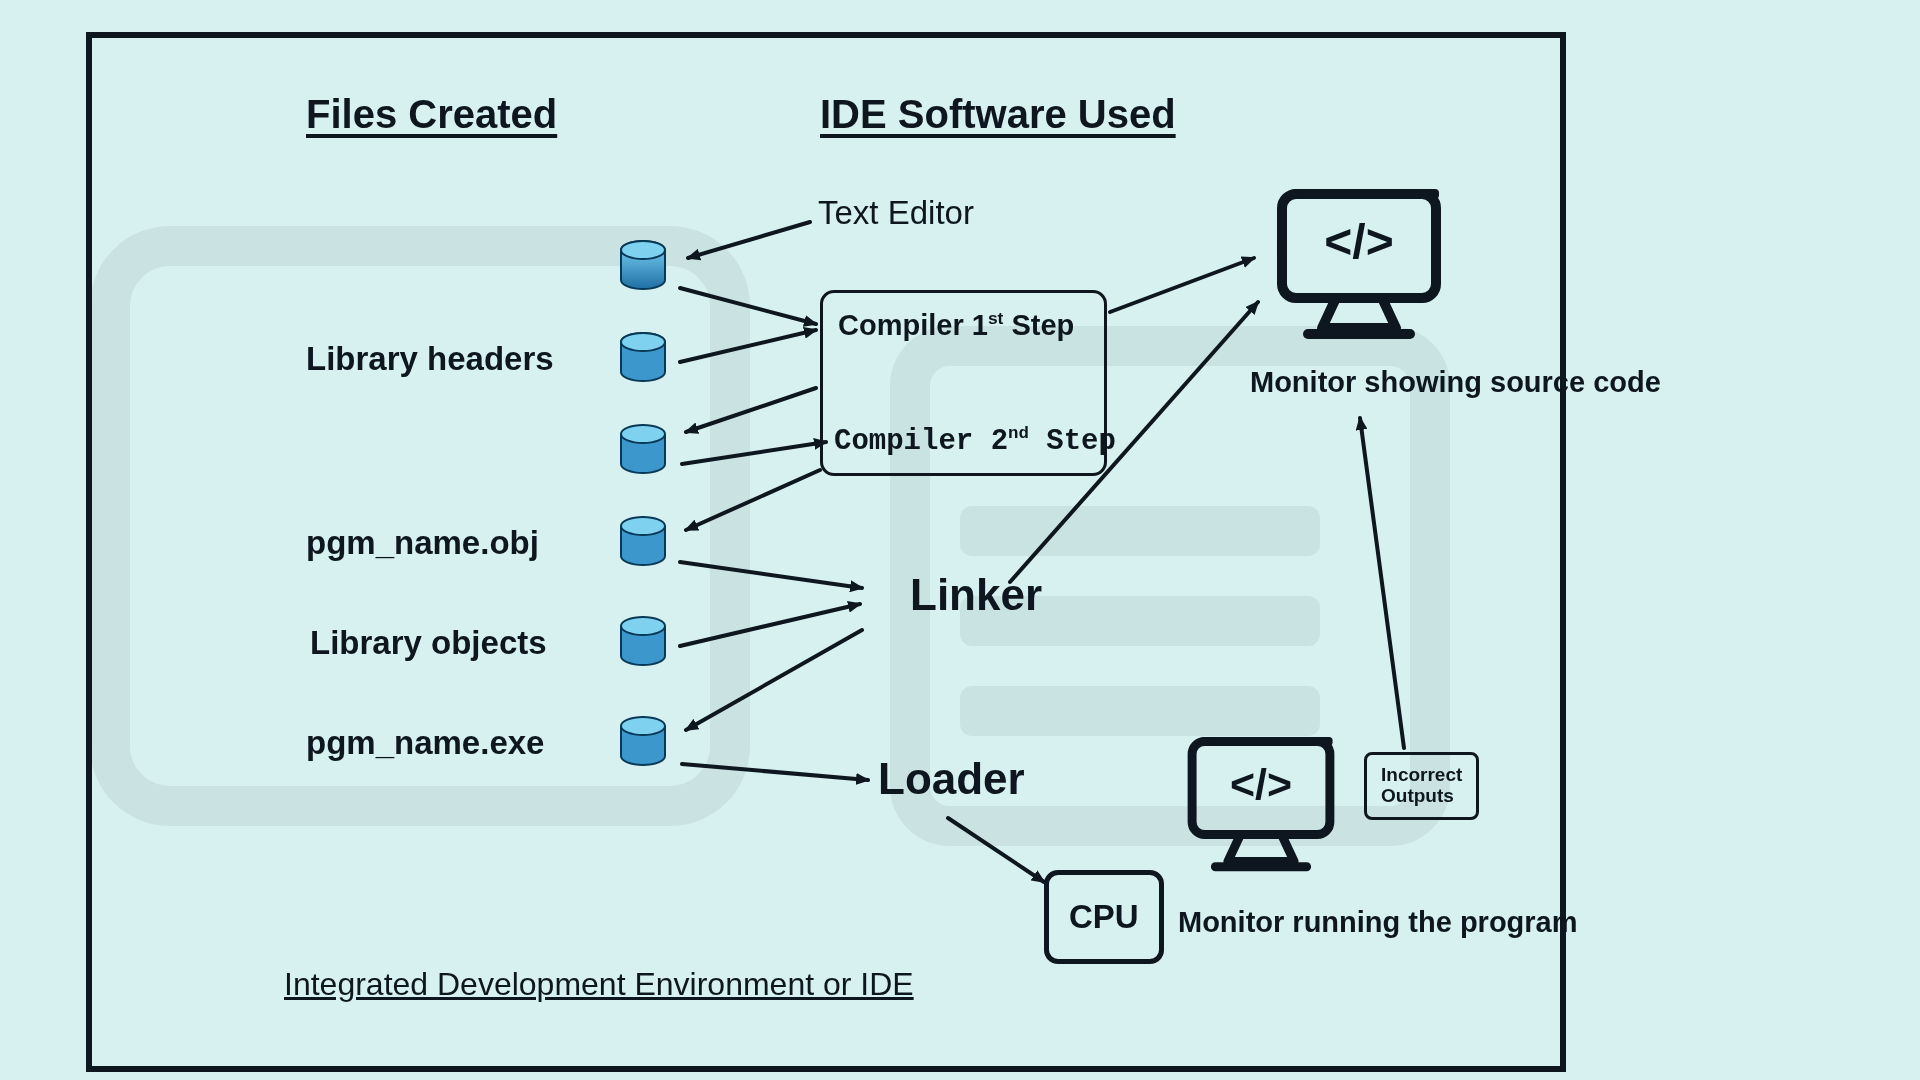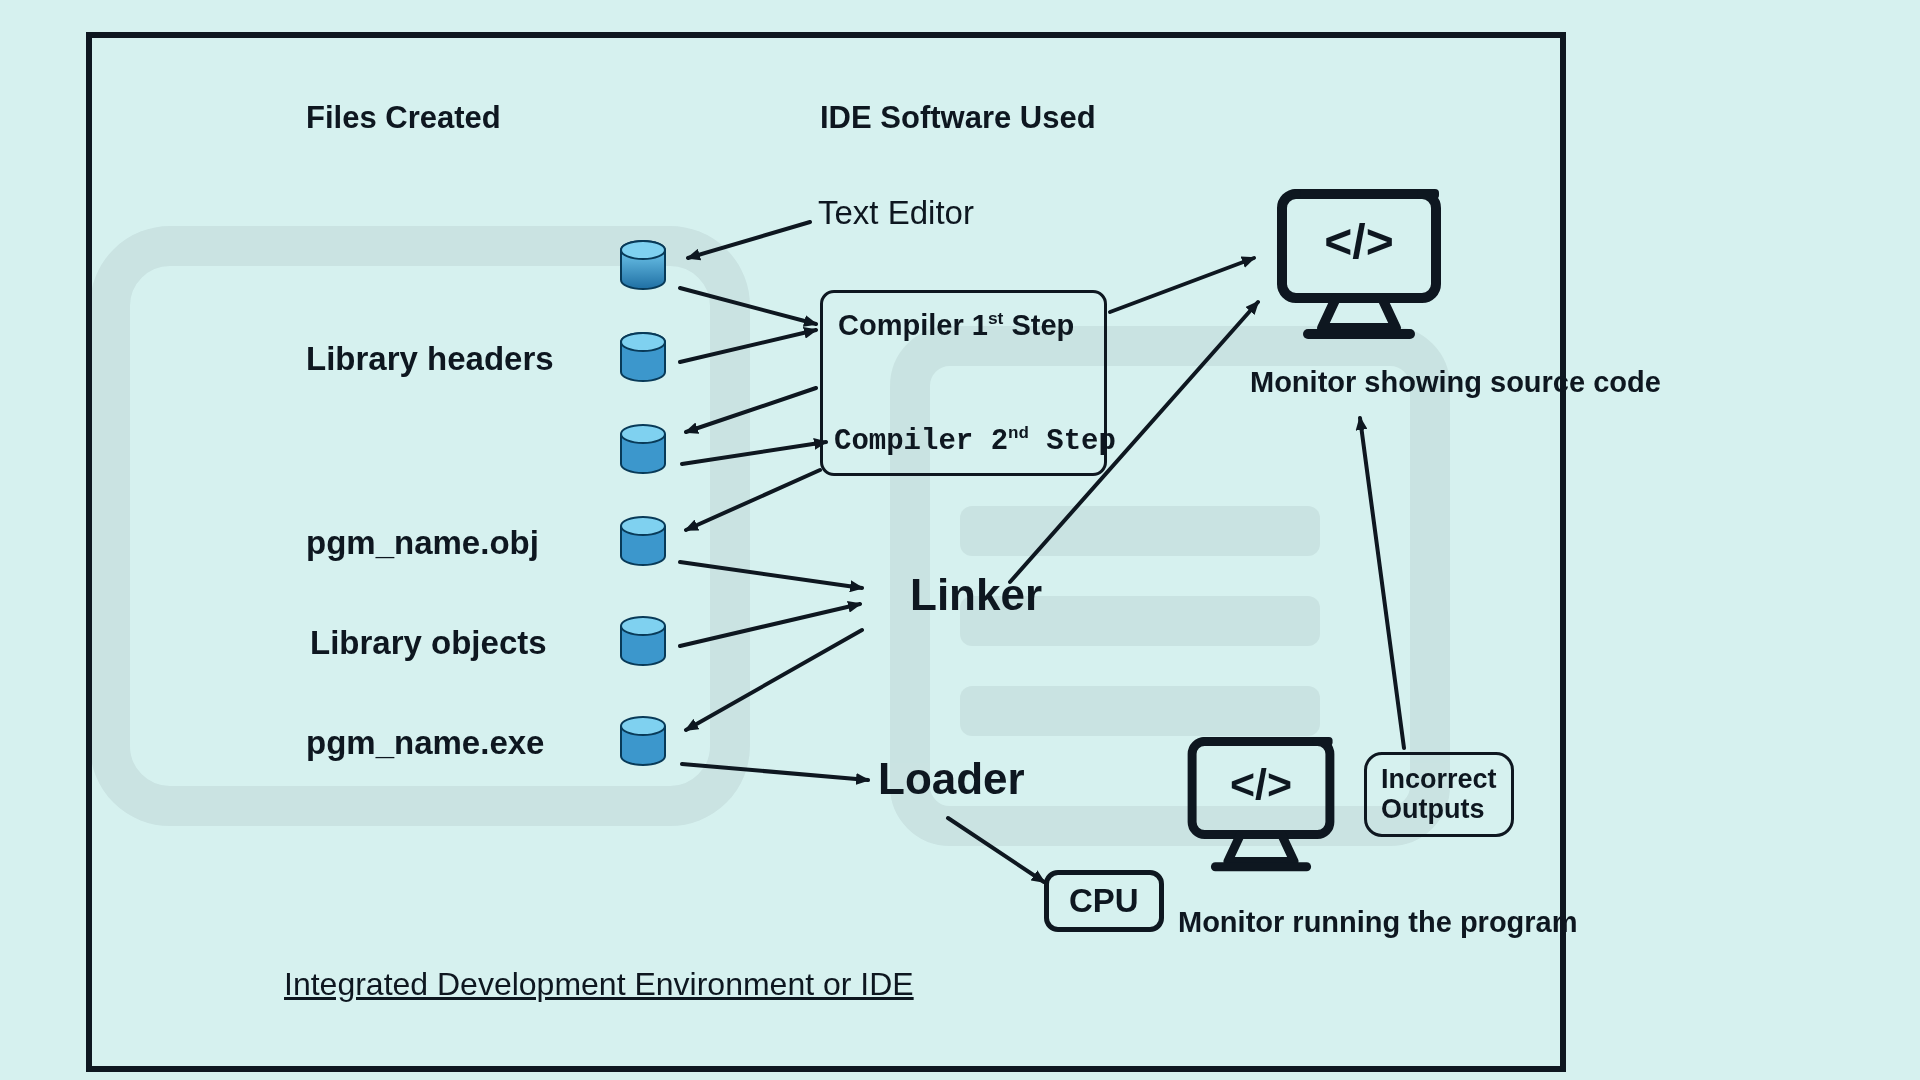--- a/index.html
+++ b/index.html
@@ -22,23 +22,23 @@
     left: 86px;
     top: 32px;
     width: 1480px;
     height: 1040px;
     border: 6px solid #0e1720;
     box-sizing: border-box;
   }
   .heading {
     position: absolute;
     font-weight: 800;
-    font-size: 31px;
+    font-size: 40px;
+    text-decoration: underline;
     text-underline-offset: 6px;
-    margin-top: 8px;
   }
   .file-label {
     position: absolute;
     font-weight: 800;
     font-size: 33px;
   }
   .ide-label {
     position: absolute;
     font-weight: 400;
     font-size: 33px;
@@ -67,37 +67,37 @@
   }
   .compiler-text {
     position: absolute;
     font-weight: 800;
     font-size: 29px;
   }
   .sup { font-size: 0.6em; vertical-align: super; }
   .outbox {
     position: absolute;
     border: 3px solid #0e1720;
-    border-radius: 18px;
+    border-radius: 8px;
     box-sizing: border-box;
     font-weight: 700;
-    font-size: 27px;
+    font-size: 19px;
     line-height: 1.1;
     padding: 10px 14px;
     text-align: left;
   }
   .cpu-box {
     position: absolute;
     border: 5px solid #0e1720;
     border-radius: 14px;
     box-sizing: border-box;
     font-weight: 800;
     font-size: 33px;
     text-align: center;
-    padding: 7px 20px;
+    padding: 23px 20px;
   }
   
   .cyl {
     position: absolute;
     width: 54px;
     height: 54px;
   }
   
   .mon {
     position: absolute;

